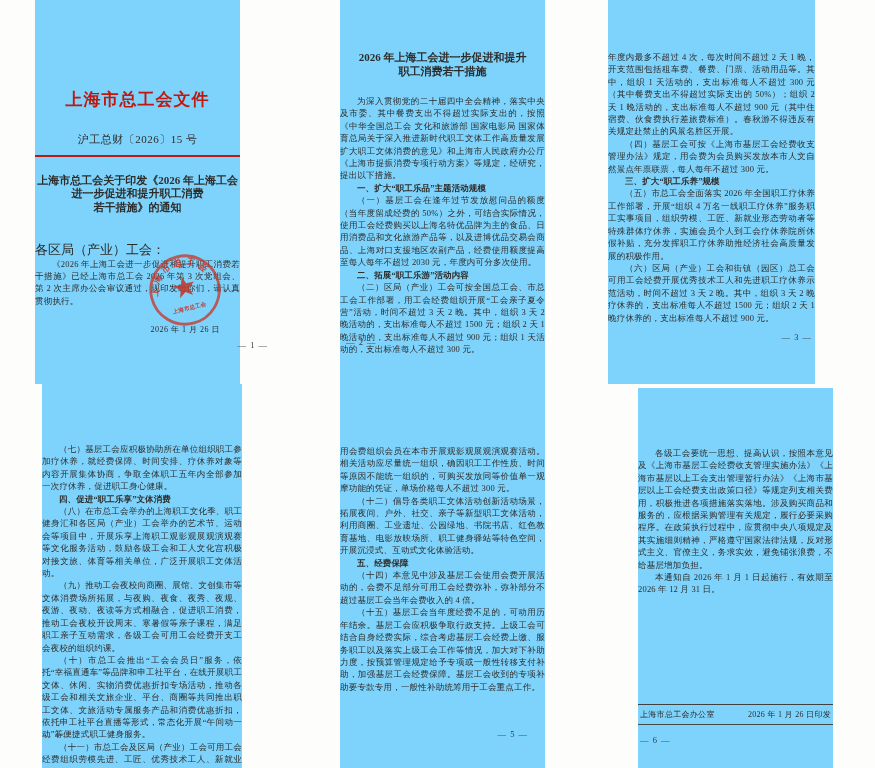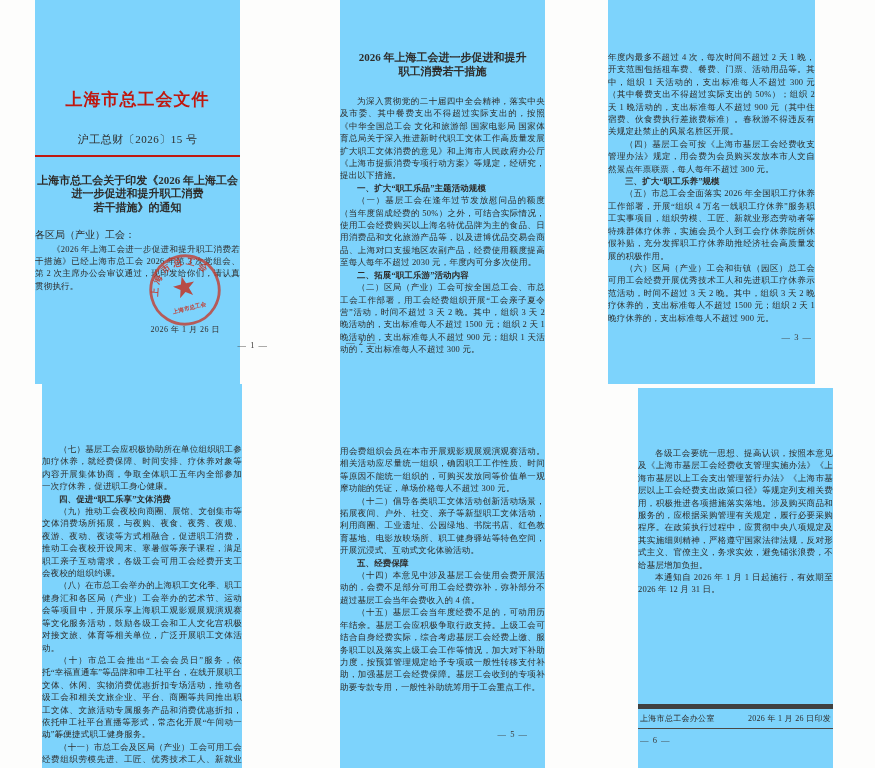--- a/index.html
+++ b/index.html
@@ -20,33 +20,33 @@
   .para{font-size:8.5px;line-height:12.4px;text-align:justify;text-indent:2em;letter-spacing:.2px;}
   .para.heading{font-weight:bold;letter-spacing:.1px;}
   .para.cont{text-indent:0;}
   .pageno{position:absolute;font-size:8.5px;color:#3c3a38;letter-spacing:1px;white-space:nowrap;}
   
   .page1{left:35px;top:0;width:205px;height:384px;}
   .org-title{margin-top:91px;font-size:17px;line-height:1.1;font-weight:bold;color:var(--accent);text-align:center;letter-spacing:1px;white-space:nowrap;}
   .doc-number{margin-top:22px;text-align:center;font-size:11px;letter-spacing:.5px;}
   .red-rule{margin-top:8px;height:2px;background:var(--accent);}
   .notice-title{margin-top:17px;text-align:center;font-weight:bold;font-size:11px;line-height:13.5px;}
-  .salutation{margin-top:15px;font-size:10px;line-height:12.4px;}
+  .salutation{margin-top:30px;font-size:13px;line-height:12.4px;}
   .p1-body{margin-top:1px;}
   .seal-wrap{position:absolute;left:112px;top:252px;width:76px;height:76px;transform:rotate(-14deg);opacity:.92;}
   .issue-date{position:absolute;left:0;top:324px;width:185px;text-align:right;font-size:8px;letter-spacing:.5px;}
   
   .page2{left:340px;top:0;width:205px;height:384px;padding-top:50px;}
   .p2-title{text-align:center;font-weight:bold;font-size:11px;line-height:14px;margin-bottom:17px;}
   .page3{left:608px;top:0;width:207px;height:384px;padding-top:51px;}
   .page4{left:42px;top:384px;width:200px;height:384px;padding-top:59px;}
   .page5{left:340px;top:384px;width:205px;height:384px;padding-top:61px;}
   .page6{left:638px;top:388px;width:195px;height:384px;padding-top:59px;}
   .p6-footer{position:absolute;left:0;top:316px;width:195px;
-    border-top:5px solid #404040;border-bottom:1px solid #4a4846;
+    border-top:1px solid #404040;border-bottom:1px solid #4a4846;
     display:flex;justify-content:space-between;align-items:center;
     font-size:8px;padding:4px 2px;letter-spacing:.3px;}
   
   .seal-arc{font-size:14px;font-weight:bold;fill:var(--seal);letter-spacing:5px;}
   .seal-name{font-size:9px;fill:var(--seal);font-weight:bold;}
 </style>
 </head>
 <body>
 
 <div class="canvas">
@@ -107,22 +107,22 @@
         <div class="para body">（五）市总工会全面落实 2026 年全国职工疗休养工作部署，开展“组织 4 万名一线职工疗休养”服务职工实事项目，组织劳模、工匠、新就业形态劳动者等特殊群体疗休养，实施会员个人到工会疗休养院所休假补贴，充分发挥职工疗休养助推经济社会高质量发展的积极作用。</div>
         <div class="para body">（六）区局（产业）工会和街镇（园区）总工会可用工会经费开展优秀技术工人和先进职工疗休养示范活动，时间不超过 3 天 2 晚。其中，组织 3 天 2 晚疗休养的，支出标准每人不超过 1500 元；组织 2 天 1 晚疗休养的，支出标准每人不超过 900 元。</div>
       </div>
     <div class="pageno" style="top:332px;right:3px;">— 3 —</div>
   </div>
 
   <div class="page page4">
     <div>
         <div class="para body">（七）基层工会应积极协助所在单位组织职工参加疗休养，就经费保障、时间安排、疗休养对象等内容开展集体协商，争取全体职工五年内全部参加一次疗休养，促进职工身心健康。</div>
         <div class="para heading">四、促进“职工乐享”文体消费</div>
+        <div class="para body">（八）在市总工会举办的上海职工文化季、职工健身汇和各区局（产业）工会举办的艺术节、运动会等项目中，开展乐享上海职工观影观展观演观赛等文化服务活动，鼓励各级工会和工人文化宫积极对接文旅、体育等相关单位，广泛开展职工文体活动。</div>
         <div class="para body">（九）推动工会夜校向商圈、展馆、文创集市等文体消费场所拓展，与夜购、夜食、夜秀、夜规、夜游、夜动、夜读等方式相融合，促进职工消费，推动工会夜校开设周末、寒暑假等亲子课程，满足职工亲子互动需求，各级工会可用工会经费开支工会夜校的组织约课。</div>
-        <div class="para body">（八）在市总工会举办的上海职工文化季、职工健身汇和各区局（产业）工会举办的艺术节、运动会等项目中，开展乐享上海职工观影观展观演观赛等文化服务活动，鼓励各级工会和工人文化宫积极对接文旅、体育等相关单位，广泛开展职工文体活动。</div>
         <div class="para body">（十）市总工会推出“工会会员日”服务，依托“幸福直通车”等品牌和申工社平台，在线开展职工文体、休闲、实物消费优惠折扣专场活动，推动各级工会和相关文旅企业、平台、商圈等共同推出职工文体、文旅活动专属服务产品和消费优惠折扣，依托申工社平台直播等形式，常态化开展“午间动一动”等便捷式职工健身服务。</div>
         <div class="para body">（十一）市总工会及区局（产业）工会可用工会经费组织劳模先进、工匠、优秀技术工人、新就业形态劳动者、困难职工、一线职工等群体在本市开展观影观展观演观赛活动；基层工会可</div>
       </div>
     <div class="pageno" style="top:346px;left:0;">— 4 —</div>
   </div>
 
   <div class="page page5">
     <div>
         <div class="para cont">用会费组织会员在本市开展观影观展观演观赛活动。相关活动应尽量统一组织，确因职工工作性质、时间等原因不能统一组织的，可购买发放同等价值单一观摩功能的凭证，单场价格每人不超过 300 元。</div>
         <div class="para body">（十二）倡导各类职工文体活动创新活动场景，拓展夜间、户外、社交、亲子等新型职工文体活动，利用商圈、工业遗址、公园绿地、书院书店、红色教育基地、电影放映场所、职工健身驿站等特色空间，开展沉浸式、互动式文化体验活动。</div>

